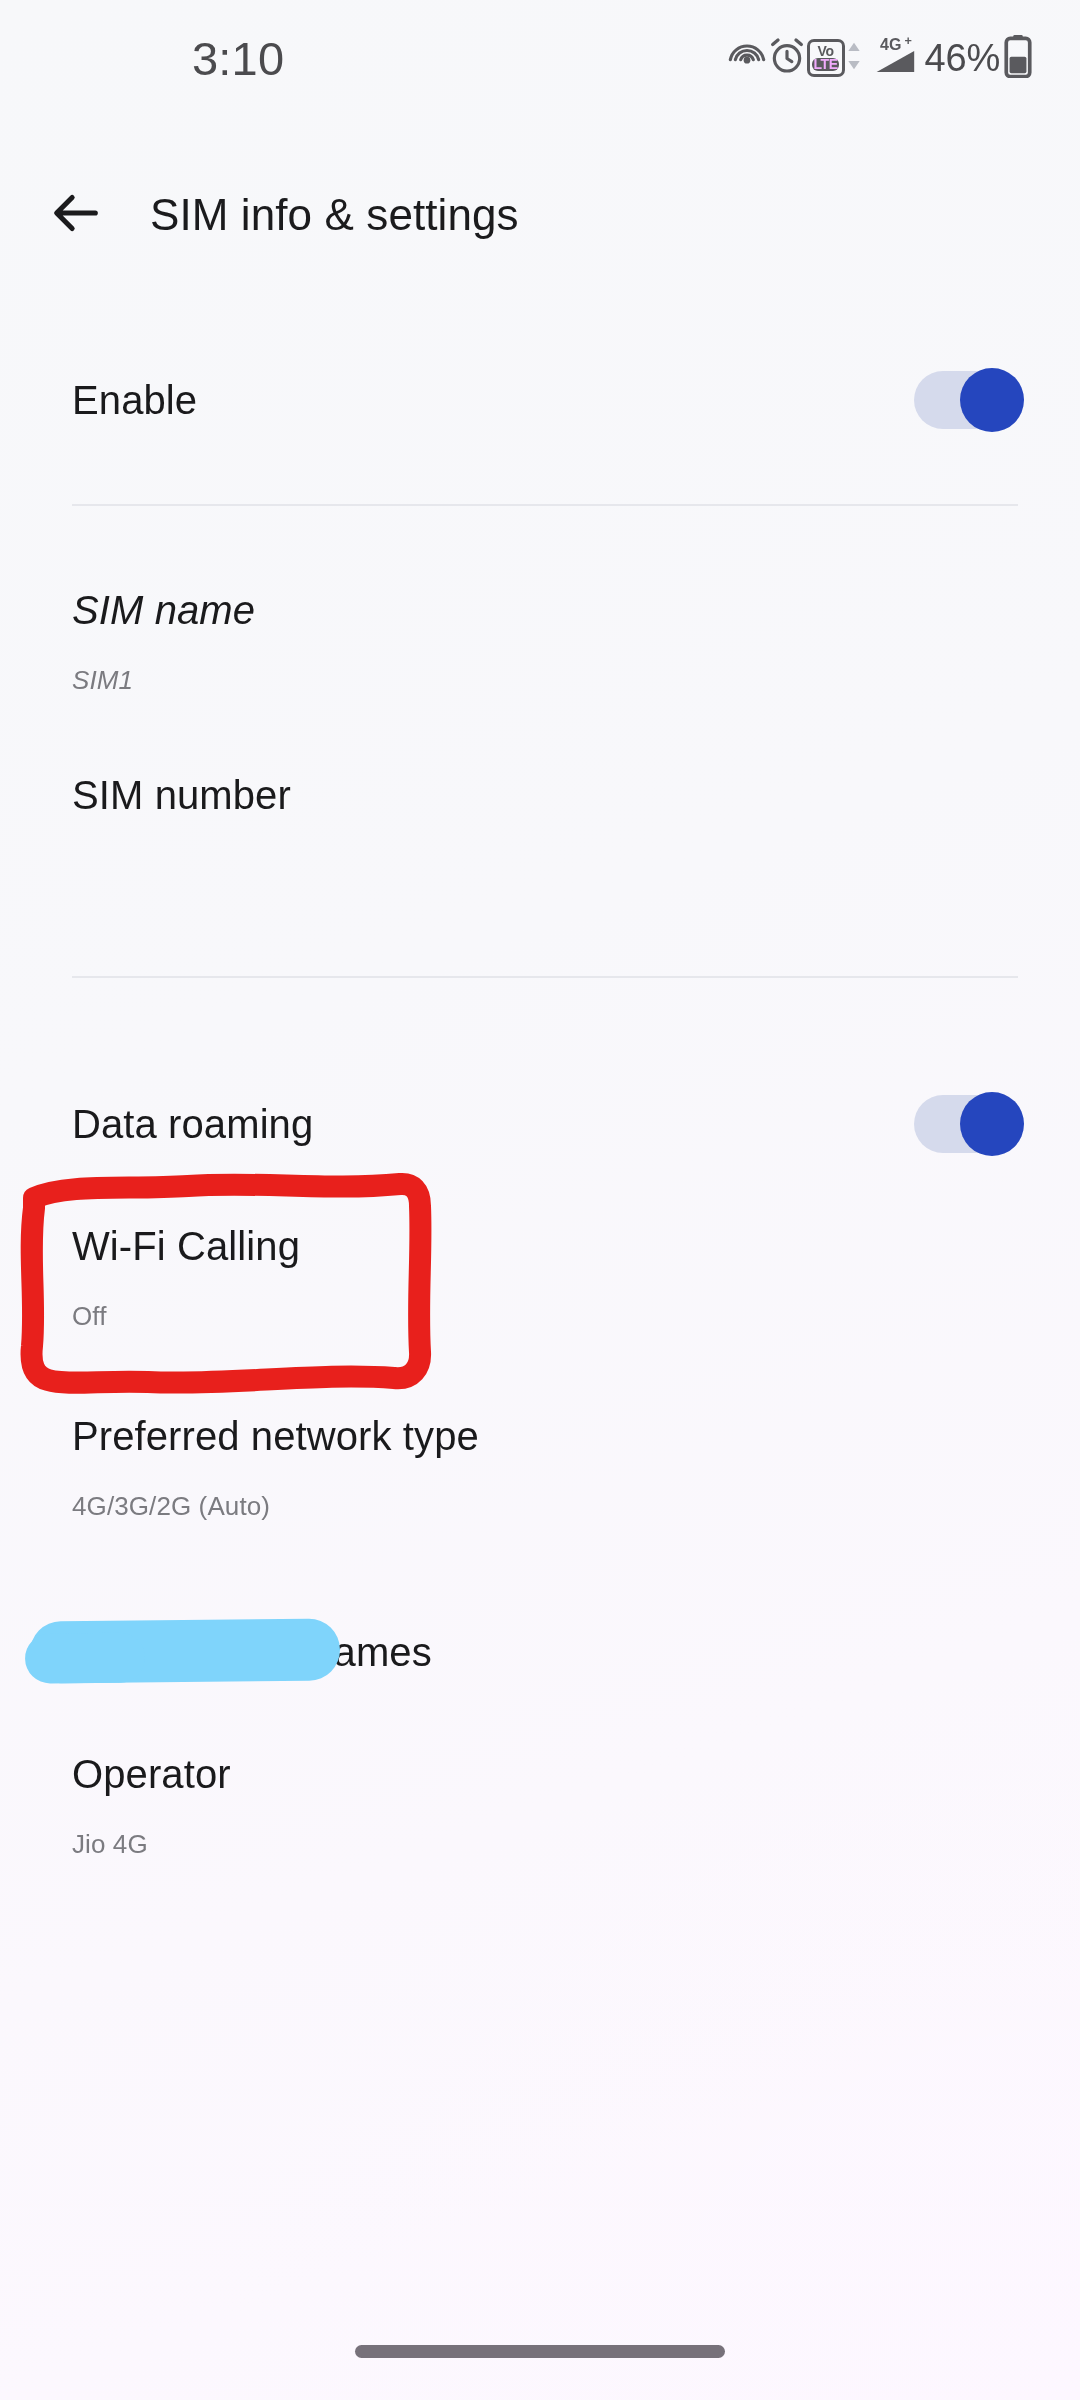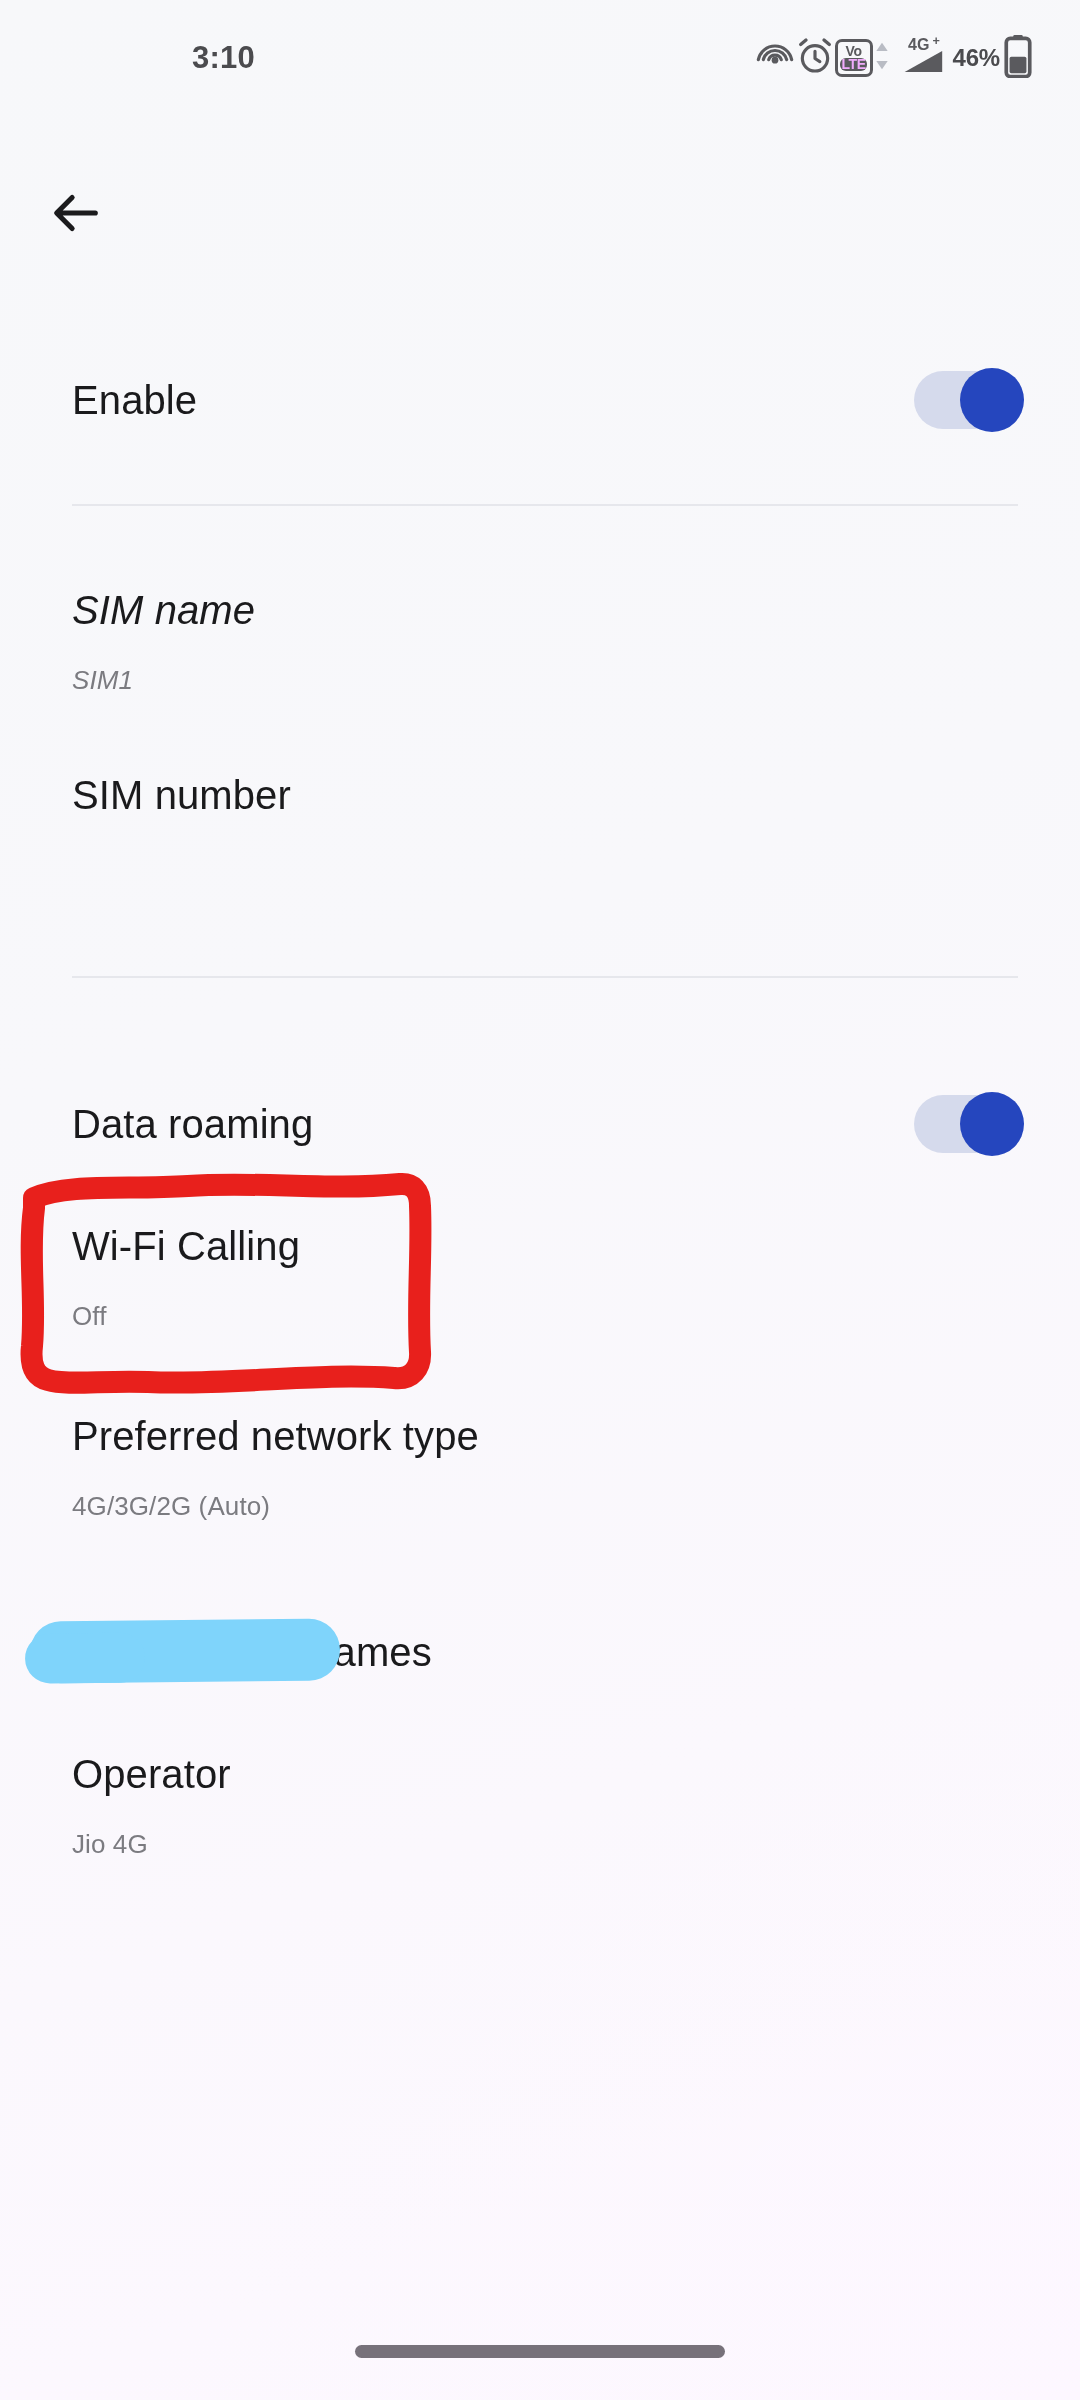--- a/index.html
+++ b/index.html
@@ -30,24 +30,24 @@
     top: 0; left: 0;
     width: 1080px;
     height: 112px;
     display: flex;
     align-items: center;
     justify-content: space-between;
     padding: 0 46px 0 52px;
     box-sizing: border-box;
   }
   .status-clock {
-    font-size: 31px;
+    font-size: 47px;
     color: #4b4b4e;
     letter-spacing: 0.2px;
-    font-weight: 700;
+    font-weight: 400;
     margin-left: 140px;
     margin-top: 4px;
   }
   .status-right {
     display: flex;
     align-items: center;
     margin-top: 4px;
   }
   .si { display: block; }
 
@@ -69,23 +69,23 @@
     color: #5a5a5e;
     letter-spacing: -0.4px;
   }
   .volte-badge .vl {
     background: #5a5a5e;
     color: #f0abfc;
     padding: 0 1px;
     border-radius: 6px;
   }
   .pct {
-    font-size: 24px;
+    font-size: 38px;
     color: #4b4b4e;
-    font-weight: 700;
+    font-weight: 400;
     letter-spacing: -0.2px;
     margin-left: 4px;
     margin-right: 2px;
   }
 
   
   .appbar {
     position: absolute;
     top: 155px; left: 0;
     width: 1080px;
@@ -277,20 +277,21 @@
   </div>
 
   <div class="appbar">
     <div class="back-btn">
       <span>
         <svg width="58" height="58" viewBox="0 0 24 24">
           <path d="M20 12H4.4M10.4 5.6 4 12l6.4 6.4" fill="none" stroke="#1b1b1d" stroke-width="2.1" stroke-linecap="round" stroke-linejoin="round"></path>
         </svg>
       </span>
     </div>
+    <div class="appbar-title">SIM info &amp; settings</div>
   </div>
 
   <div class="list">
 
     <div class="row r-enable">
       <div class="row-text">
         <span class="row-title">Enable</span>
       </div>
       <div class="switch">
         <span class="thumb"></span>

